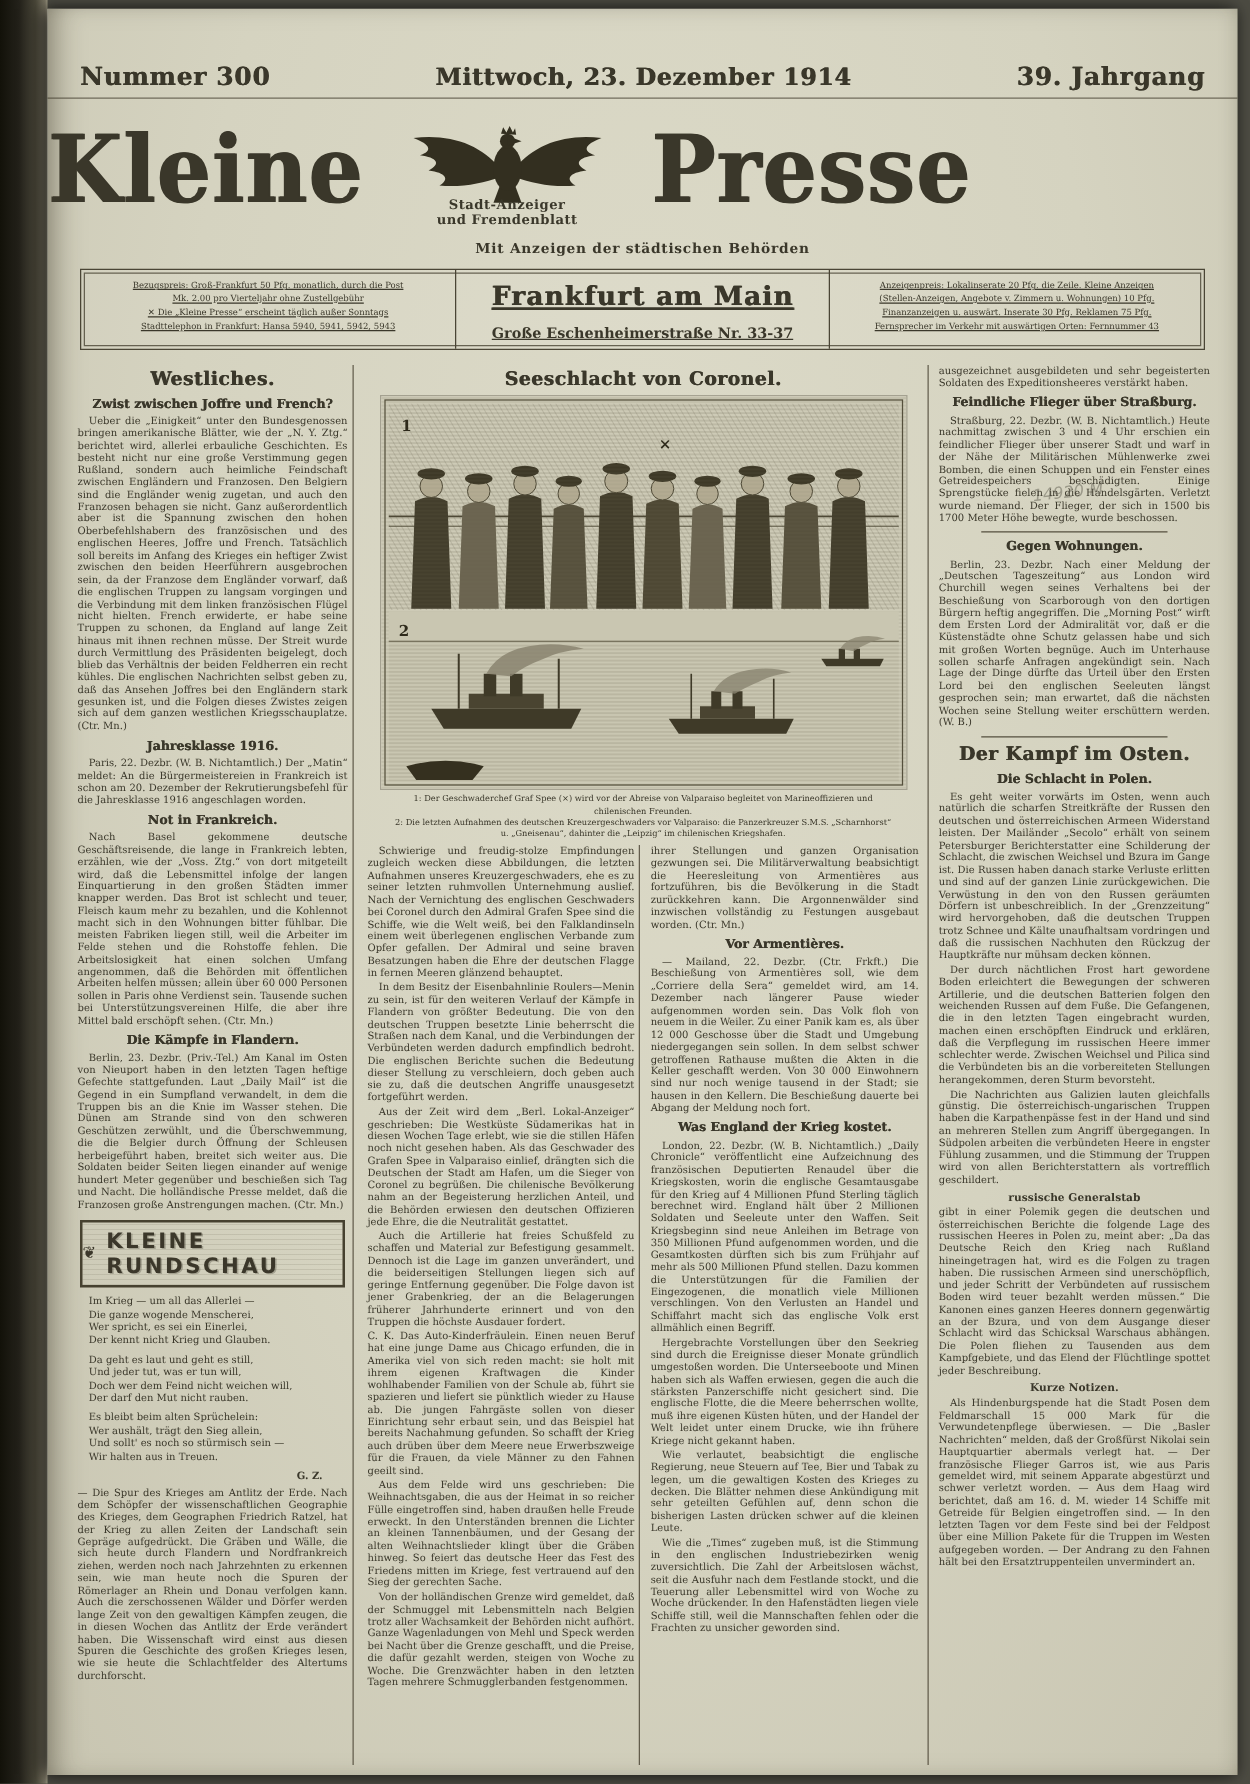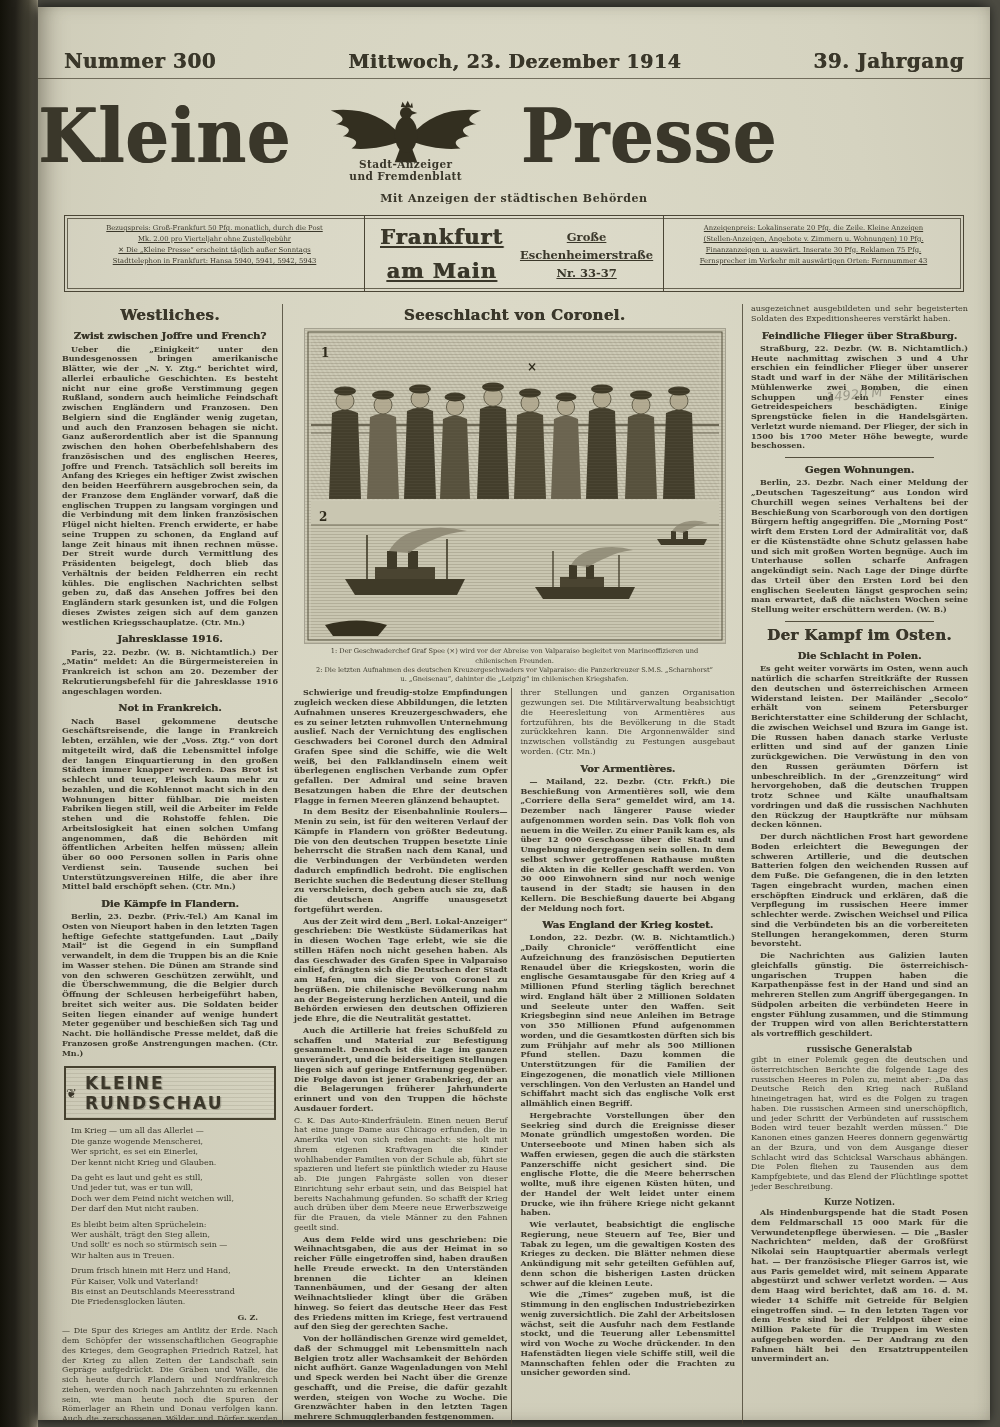--- a/index.html
+++ b/index.html
@@ -34,31 +34,31 @@
   .emblem{width:226px;text-align:center;position:relative;top:5px;flex:0 0 auto;}
   .emblem svg{display:block;margin:0 auto;}
   .sub-band{font-size:10.5px;font-weight:bold;letter-spacing:.4px;line-height:1.15;margin-top:-6px;}
   .mast-sub3{text-align:center;font-size:11px;font-weight:bold;letter-spacing:.6px;margin-top:3px;}
   .infobox{
     margin:10px 26px 0;border:1px solid #4a4535;position:relative;
     display:grid;grid-template-columns:1fr 300px 1fr;background:rgba(255,255,250,.06);
   }
   .infobox::after{content:"";position:absolute;inset:2px;border:1px solid rgba(74,69,53,.8);pointer-events:none;}
   .ib-cell{padding:7px 10px;font-size:6.8px;line-height:1.6;text-align:center;text-decoration:underline;}
-  .ib-center{border-left:1px solid #4a4535;border-right:1px solid #4a4535;display:flex;flex-direction:row;justify-content:flex-end;align-items:center;padding:4px;}
+  .ib-center{border-left:1px solid #4a4535;border-right:1px solid #4a4535;display:flex;flex-direction:column;justify-content:flex-end;align-items:center;padding:4px;}
   .ib-city{font-size:21px;font-weight:bold;letter-spacing:1px;text-shadow:.6px 0 currentColor;}
   .ib-street{font-size:11.5px;font-weight:bold;margin-top:3px;}
   .content{
     display:grid;grid-template-columns:225px 456px 225px;column-gap:4px;
     margin:12px 20px 0;height:1120px;overflow:hidden;
   }
   .col{padding:0 4px;overflow:hidden;font-size:8px;line-height:1.22;text-align:justify;}
   .col1,.colcenter{border-right:1px solid rgba(70,64,48,.8);}
   .p,.pi{margin:0 0 2px;}
-  .p{text-indent:9px;font-weight:bold;}
+  .p{text-indent:9px;}
   .h1{font-size:15px;font-weight:bold;text-align:center;margin:2px 0 4px;text-indent:0;text-shadow:.5px 0 currentColor;letter-spacing:.4px;}
   .h2{font-size:10px;font-weight:bold;text-align:center;margin:6px 0 2px;text-indent:0;text-shadow:.3px 0 currentColor;}
   .h2s{font-size:8.5px;font-weight:bold;text-align:center;margin:5px 0 1px;text-indent:0;}
   .rule{border-top:1px solid rgba(70,64,48,.9);margin:6px 34px 4px;height:0;}
   .verse{white-space:pre-line;text-align:left;margin:3px 0 5px 9px;line-height:1.3;}
   .sig{text-align:right;padding-right:20px;margin:0 0 4px;font-weight:bold;}
   .rundschau{
     border:2px solid #46412f;margin:8px 2px 6px;height:50px;position:relative;
     background:repeating-linear-gradient(0deg,rgba(90,85,65,.14) 0 1px,transparent 1px 4px);
     display:flex;align-items:center;justify-content:center;
@@ -158,24 +158,20 @@
 Wer spricht, es sei ein Einerlei,
 Der kennt nicht Krieg und Glauben.</div>
           <div class="verse">Da geht es laut und geht es still,
 Und jeder tut, was er tun will,
 Doch wer dem Feind nicht weichen will,
 Der darf den Mut nicht rauben.</div>
           <div class="verse">Es bleibt beim alten Sprüchelein:
 Wer aushält, trägt den Sieg allein,
 Und sollt' es noch so stürmisch sein —
 Wir halten aus in Treuen.</div>
-          <div class="verse">Drum frisch hinein mit Herz und Hand,
-Für Kaiser, Volk und Vaterland!
-Bis einst an Deutschlands Meeresstrand
-Die Friedensglocken läuten.</div>
           <div class="sig">G. Z.</div>
           <p class="pi">— Die Spur des Krieges am Antlitz der Erde. Nach dem Schöpfer der wissenschaftlichen Geographie des Krieges, dem Geographen Friedrich Ratzel, hat der Krieg zu allen Zeiten der Landschaft sein Gepräge aufgedrückt. Die Gräben und Wälle, die sich heute durch Flandern und Nordfrankreich ziehen, werden noch nach Jahrzehnten zu erkennen sein, wie man heute noch die Spuren der Römerlager an Rhein und Donau verfolgen kann. Auch die zerschossenen Wälder und Dörfer werden lange Zeit von den gewaltigen Kämpfen zeugen, die in diesen Wochen das Antlitz der Erde verändert haben. Die Wissenschaft wird einst aus diesen Spuren die Geschichte des großen Krieges lesen, wie sie heute die Schlachtfelder des Altertums durchforscht.</p>
         </div>
     </div>
 
     <div class="col colcenter">
       <div class="h1">Seeschlacht von Coronel.</div>
 
       <svg class="engraving" width="420" height="314" viewBox="0 0 420 314">
         <defs>

